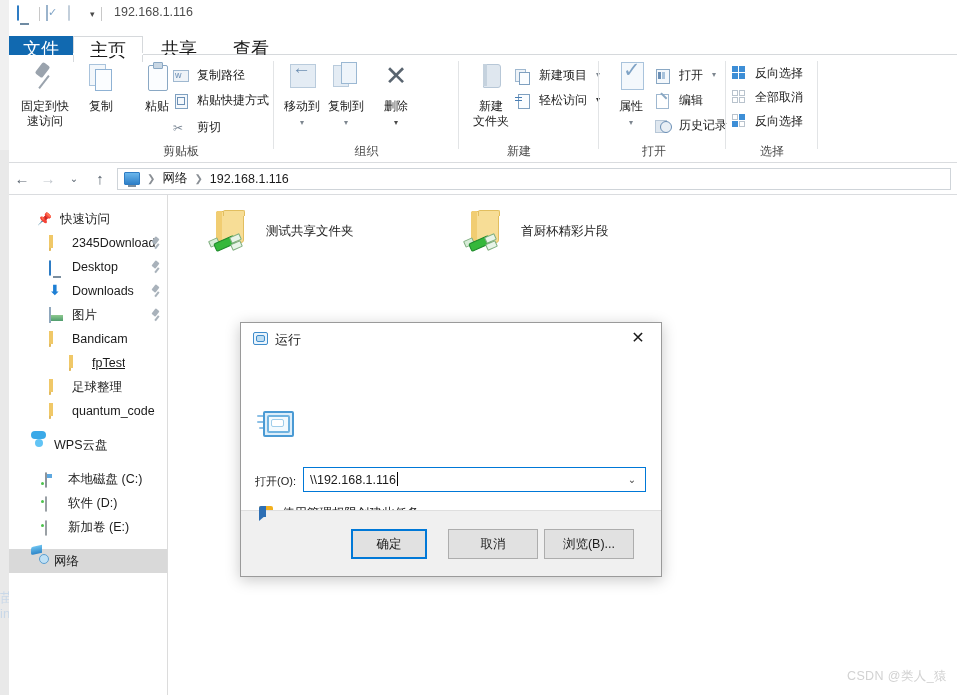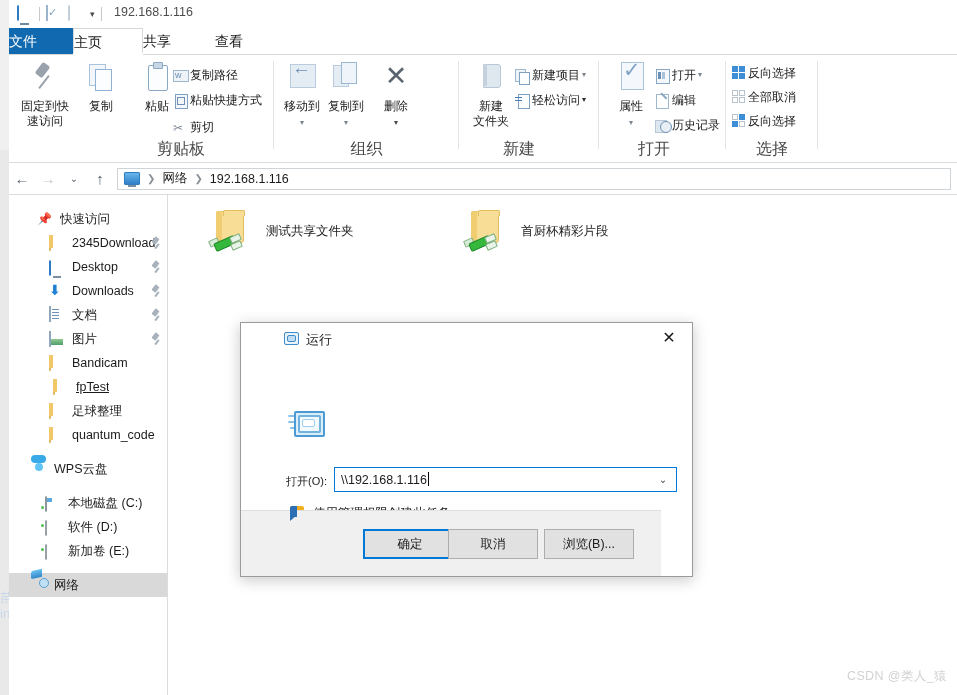--- a/index.html
+++ b/index.html
@@ -26,35 +26,35 @@
   .ico-monitor{width:15px;height:13px;border:1px solid #2e7cc4;border-radius:1px;background:linear-gradient(#5fb0ea,#2f80c8);}
   .ico-monitor:after{content:"";position:absolute;left:3px;bottom:-3px;width:9px;height:2px;background:#6f8ba3;}
   .ico-props{width:13px;height:15px;border:1px solid #9bb4cc;background:#fbfdff;position:relative;}
   .ico-props:after{content:"✓";position:absolute;left:1px;top:0px;font-size:11px;color:#7fa3c6;}
   .ico-newf{width:13px;height:14px;background:#e8edf3;border:1px solid #c3cfdb;border-radius:1px;}
   .chev{font-size:9px;color:#4a4a4a;}
   .title-path{position:absolute;left:105px;top:5px;font-size:12.5px;color:#4d4d4d;}
 
   
   .tabstrip{position:relative;height:26px;background:#fff;border-bottom:1px solid #d6d9dc;}
-  .tab{position:absolute;top:0;height:26px;line-height:26px;font-size:14px;color:#1b1b1b;cursor:default;}
+  .tab{position:absolute;top:8px;height:26px;line-height:26px;text-align:center;font-size:18px;color:#1b1b1b;cursor:default;}
   .tab-file{left:0;width:64px;background:#1169b0;color:#fff;height:26px;}
   .tab-home{left:64px;width:70px;background:#fff;border-left:1px solid #d6d9dc;border-right:1px solid #d6d9dc;border-top:1px solid #d6d9dc;box-sizing:border-box;z-index:3;}
   .tab-share{left:134px;width:72px;}
   .tab-view{left:206px;width:72px;}
   .tabstrip:after{content:"";position:absolute;left:64px;top:25px;width:70px;height:2px;background:#fff;z-index:4;}
 
   
   .ribbon{position:relative;height:107px;background:#fff;border-bottom:1px solid #dadcdf;}
   .grp{position:absolute;top:0;height:107px;}
-  .grp .glabel{position:absolute;bottom:2px;width:100%;text-align:center;font-size:16px;color:#4a4a4a;}
+  .grp .glabel{position:absolute;bottom:2px;width:100%;text-align:center;font-size:12px;color:#4a4a4a;}
   .grp .gdiv{position:absolute;right:0;top:6px;width:1px;height:88px;background:#e2e4e6;}
   .bigbtn{position:absolute;top:6px;width:56px;text-align:center;font-size:12px;color:#1b1b1b;line-height:15px;}
   .bigbtn .gly{display:block;height:38px;}
-  .smbtn{position:absolute;font-size:12px;color:#1b1b1b;white-space:nowrap;display:flex;align-items:center;gap:2px;line-height:16px;justify-content:flex-end;}
+  .smbtn{position:absolute;font-size:12px;color:#1b1b1b;white-space:nowrap;display:flex;align-items:center;gap:9px;line-height:16px;justify-content:flex-end;}
 
   
   .g{display:inline-block;position:relative;}
   .pin{width:30px;height:34px;}
   .pin:before{content:"";position:absolute;left:8px;top:2px;width:9px;height:14px;background:#9aa3ad;transform:rotate(38deg);border-radius:2px;}
   .pin:after{content:"";position:absolute;left:13px;top:13px;width:2px;height:16px;background:#9aa3ad;transform:rotate(38deg);}
   .doc2{width:30px;height:34px;}
   .doc2:before{content:"";position:absolute;left:3px;top:3px;width:15px;height:20px;background:#f3f7fb;border:1px solid #a9c3dc;}
   .doc2:after{content:"";position:absolute;left:9px;top:8px;width:15px;height:20px;background:#fbfdff;border:1px solid #8fb2d4;}
   .clip{width:30px;height:34px;}
@@ -154,21 +154,21 @@
   .bigfold .bk:before{content:"";position:absolute;left:-1px;top:-1px;width:6px;height:31px;background:#f1cd72;border-radius:2px 0 0 2px;}
   .bigfold .bk:after{content:"";position:absolute;left:6px;top:-2px;width:20px;height:5px;background:#f7dd96;border:1px solid #e2be5f;border-bottom:none;border-radius:2px 2px 0 0;}
   .plug{position:absolute;left:0px;bottom:1px;width:34px;height:20px;}
   .plug .bar{position:absolute;left:6px;top:7px;width:20px;height:7px;background:#35b83b;border:1px solid #1d8a2a;border-radius:2px;transform:rotate(-24deg);}
   .plug .p1{position:absolute;left:22px;top:3px;width:9px;height:5px;background:#e8f4e8;border:1px solid #7fae7f;border-radius:1px;transform:rotate(-24deg);}
   .plug .p2{position:absolute;left:23px;top:10px;width:9px;height:5px;background:#e8f4e8;border:1px solid #7fae7f;border-radius:1px;transform:rotate(-24deg);}
   .plug .p0{position:absolute;left:1px;top:7px;width:8px;height:5px;background:#d7ecd7;border:1px solid #7fae7f;border-radius:1px;transform:rotate(-24deg);}
   .fname{font-size:12.5px;color:#1b1b1b;margin-left:14px;margin-top:14px;white-space:nowrap;}
 
   
-  .dlg{position:absolute;left:240px;top:322px;width:420px;height:253px;background:#fff;border:1px solid #9a9a9a;box-shadow:0 3px 14px rgba(0,0,0,.22);padding-left:31px;}
+  .dlg{position:absolute;left:240px;top:322px;width:420px;height:253px;background:#fff;border:1px solid #9a9a9a;box-shadow:0 3px 14px rgba(0,0,0,.22);}
   .dlg-tb{position:relative;height:34px;}
   .dlg-tb .dico{position:absolute;left:10px;top:9px;width:17px;height:15px;}
   .dlg-tb .dico i{position:absolute;border:1.5px solid #3f8ccb;border-radius:2px;display:block;}
   .dlg-tb .dico .o1{left:2px;top:0;width:13px;height:11px;background:#eaf4fc;}
   .dlg-tb .dico .o2{left:5px;top:3px;width:7px;height:5px;background:#bfdef3;border-width:1px;}
   .dlg-tb .dtitle{position:absolute;left:34px;top:8px;font-size:13px;color:#1b1b1b;}
   .dlg-x{position:absolute;right:0;top:0;width:46px;height:30px;line-height:30px;text-align:center;font-size:16px;color:#1b1b1b;cursor:default;}
   .dlg-body{position:relative;height:152px;background:#fff;}
   .runico{position:absolute;left:16px;top:52px;width:34px;height:30px;}
   .runico i{position:absolute;display:block;border-radius:2px;}
@@ -186,21 +186,21 @@
   .combo .arrow{width:26px;text-align:center;font-size:10px;color:#4a4a4a;}
   .shield-row{position:absolute;left:18px;top:148px;display:flex;align-items:center;gap:9px;font-size:12.5px;color:#1b1b1b;}
   .shield{width:14px;height:15px;position:relative;flex:0 0 auto;}
   .shield:before{content:"";position:absolute;left:0;top:0;width:14px;height:11px;background:#f2b01e;border-radius:2px 2px 0 0;}
   .shield:after{content:"";position:absolute;left:0;top:9px;width:0;height:0;border-left:7px solid transparent;border-right:7px solid transparent;border-top:6px solid #f2b01e;}
   .shield em{position:absolute;left:0;top:0;width:7px;height:11px;background:#2d6fb5;border-radius:2px 0 0 0;z-index:2;}
   .shield em:after{content:"";position:absolute;left:0;top:9px;width:0;height:0;border-left:0 solid transparent;border-right:7px solid transparent;border-top:6px solid #2d6fb5;}
   .dlg-foot{position:absolute;left:0;bottom:0;width:420px;height:66px;background:#f0f0f0;border-top:1px solid #dfdfdf;box-sizing:border-box;}
   .dbtn{position:absolute;top:18px;height:30px;background:#e1e1e1;border:1px solid #adadad;font-size:12.5px;color:#1b1b1b;display:flex;align-items:center;justify-content:center;box-sizing:border-box;cursor:default;}
   .dbtn.primary{border:2px solid #0078d7;background:#e1e1e1;}
-  .b-ok{left:122px;width:94px;}
+  .b-ok{left:110px;width:76px;}
   .b-cancel{left:207px;width:90px;}
   .b-browse{left:303px;width:90px;}
 
   
   .wm{position:absolute;right:10px;bottom:10px;font-size:12.5px;color:#d2d2d2;letter-spacing:.4px;}
 </style>
 </head>
 <body>
 
 <div class="bg-strip"></div>
@@ -390,38 +390,33 @@
         <span class="lbl">Desktop</span>
         <span class="pinmark"></span>
       </div>
 
       <div class="tree-item" style="padding-left:40px;">
         <span class="ti-ico"><span class="dl-arrow">⬇</span></span>
         <span class="lbl">Downloads</span>
         <span class="pinmark"></span>
       </div>
 
-      <div class="tree-item" style="padding-left:40px;">
-        <span class="ti-ico"><span class="docico"></span></span>
-        <span class="lbl">文档</span>
-        <span class="pinmark"></span>
-      </div>
 
       <div class="tree-item" style="padding-left:40px;">
         <span class="ti-ico"><span class="picico"></span></span>
         <span class="lbl">图片</span>
         <span class="pinmark"></span>
       </div>
 
       <div class="tree-item" style="padding-left:40px;">
         <span class="ti-ico"><span class="fold-y"></span></span>
         <span class="lbl">Bandicam</span>
       </div>
 
-      <div class="tree-item" style="padding-left:44px;text-decoration:underline;">
+      <div class="tree-item" style="padding-left:60px;text-decoration:underline;">
         <span class="ti-ico"><span class="fold-y"></span></span>
         <span class="lbl">fpTest</span>
       </div>
 
       <div class="tree-item" style="padding-left:40px;">
         <span class="ti-ico"><span class="fold-y"></span></span>
         <span class="lbl">足球整理</span>
       </div>
 
       <div class="tree-item" style="padding-left:40px;">

